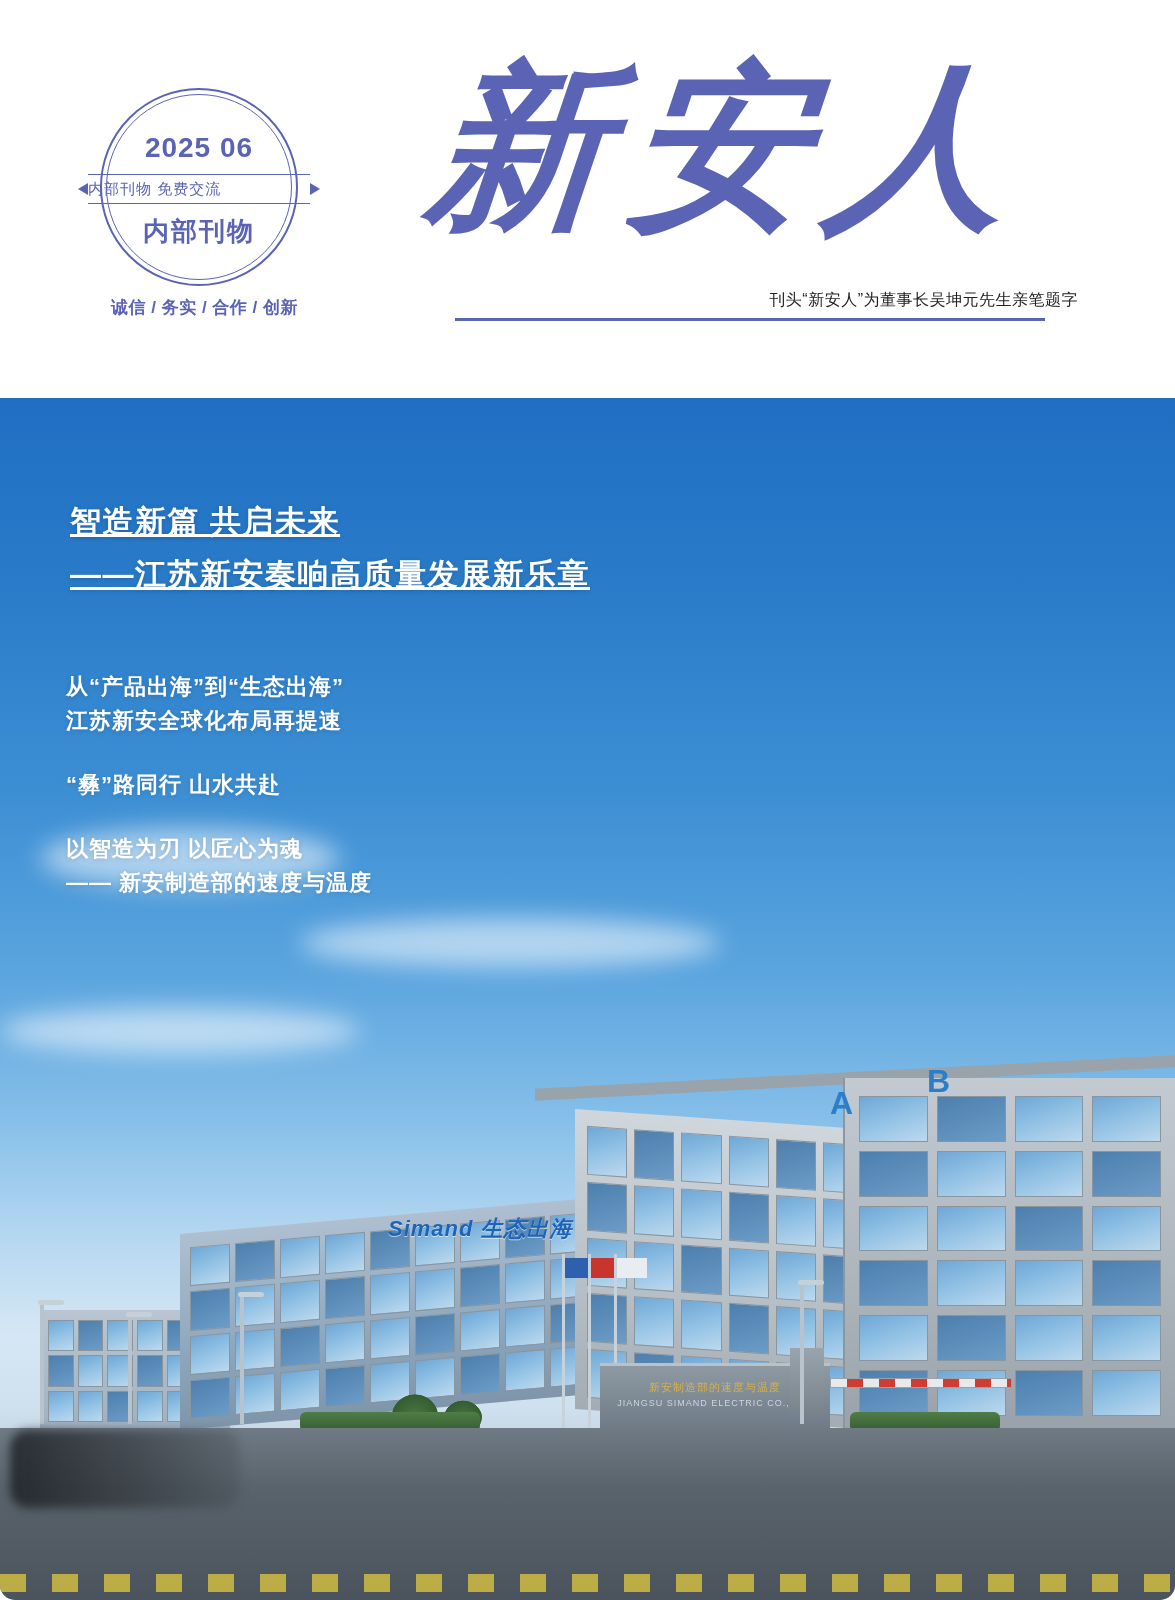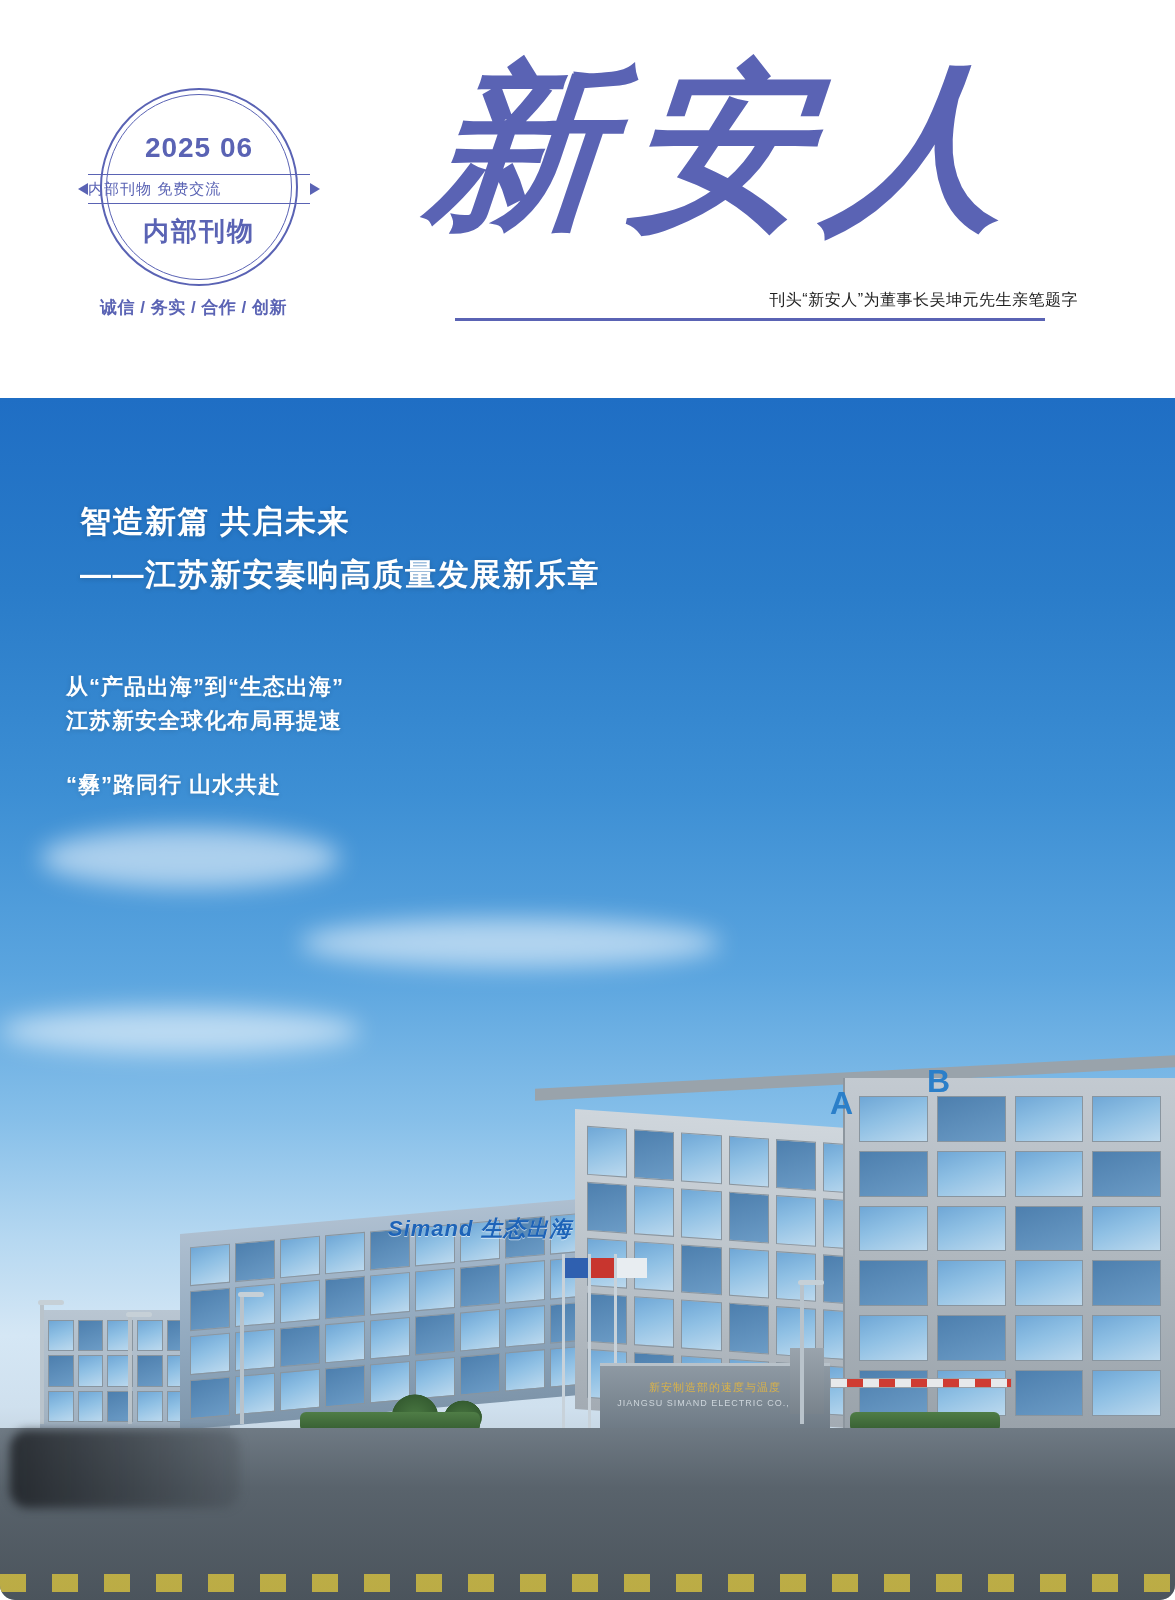--- a/index.html
+++ b/index.html
@@ -103,21 +103,21 @@
     font-size: 26px;
     font-weight: bold;
     color: #5a63b4;
     letter-spacing: 2px;
   }
   .badge-slogan {
     position: absolute;
     left: 100px;
     top: 296px;
     width: 198px;
-    text-align: left;
+    text-align: right;
     font-size: 17px;
     font-weight: bold;
     color: #5a63b4;
     letter-spacing: 0.5px;
   }
 
   
   .title-wrap {
     position: absolute;
     left: 430px;
@@ -183,23 +183,24 @@
         #b6d8f1 70%,
         #d5e7f5 78%,
         #cfe0ee 84%,
         #b9c6d2 90%,
         #9fadb8 100%);
   }
 
   
   .headline {
     position: absolute;
-    left: 80px;
+    left: 70px;
     top: 102px;
     color: #ffffff;
+    text-decoration: underline;
   }
   .headline h1 {
     margin: 0;
     font-size: 31px;
     font-weight: bold;
     letter-spacing: 1.5px;
     line-height: 1.45;
     text-shadow: 0 1px 5px rgba(0,0,0,0.18);
   }
   .headline h2 {
@@ -514,20 +515,22 @@
 
     <div class="headline">
       <h1>智造新篇 共启未来</h1>
       <h2>——江苏新安奏响高质量发展新乐章</h2>
     </div>
 
     <div class="toc">
       <div class="toc-item">从“产品出海”到“生态出海”
 江苏新安全球化布局再提速</div>
       <div class="toc-item">“彝”路同行 山水共赴</div>
+      <div class="toc-item">以智造为刃 以匠心为魂
+—— 新安制造部的速度与温度</div>
     </div>
 
     <div class="scene">
 
       <div class="roofline"></div>
 
       <div class="bldg-far">
         <div class="win-grid">
           <div class="win"></div>
             <div class="win dark"></div>

